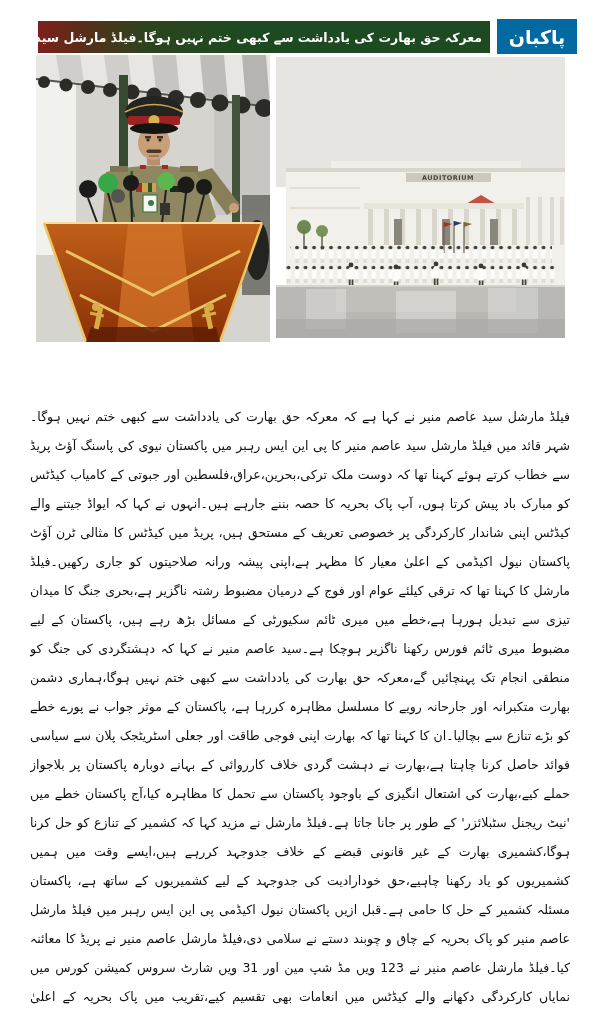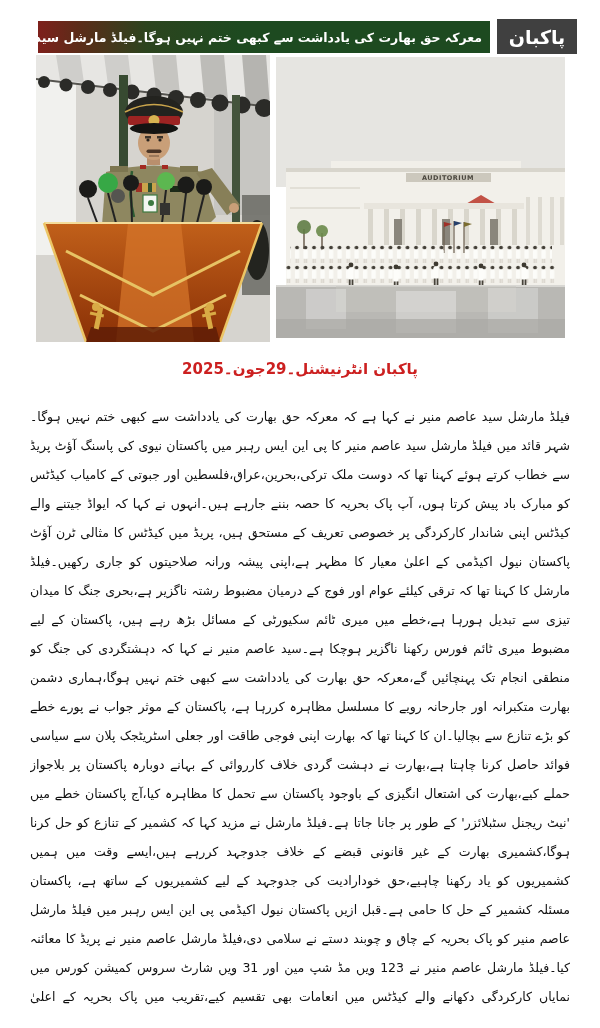--- a/index.html
+++ b/index.html
@@ -9,21 +9,21 @@
   
   .headline-band{
     position:absolute;left:38px;top:21px;width:452px;height:32px;
     background:linear-gradient(90deg,#7e201b 0%,#5c2c19 9%,#2c441e 24%,#1d4a20 45%,#1d4a20 100%);
     color:#ffffff;direction:rtl;display:flex;align-items:center;
     padding:0 8px;box-sizing:border-box;font-size:12.5px;font-weight:bold;
     white-space:nowrap;overflow:hidden;
   }
   .logo-box{
     position:absolute;left:497px;top:19px;width:80px;height:35px;
-    background:#404040;color:#ffffff;display:flex;align-items:center;justify-content:center;
+    background:#0369a1;color:#ffffff;display:flex;align-items:center;justify-content:center;
     font-weight:bold;font-size:19px;direction:rtl;
   }
 
   
   .photo-left{position:absolute;left:36px;top:55px;width:234px;height:287px;}
   .photo-right{position:absolute;left:276px;top:57px;width:289px;height:281px;font-weight:bold;}
   .photo-left svg,.photo-right svg{display:block;width:100%;height:100%;}
 
   
   .dateline{
@@ -271,17 +271,16 @@
         <rect x="0" y="228" width="289" height="2" fill="#d8d7d3"></rect>
         <rect x="60" y="229" width="180" height="26" fill="#c6c4bf" opacity="0.55"></rect>
         <rect x="30" y="232" width="40" height="40" fill="#ffffff" opacity="0.28"></rect>
         <rect x="120" y="234" width="60" height="42" fill="#ffffff" opacity="0.3"></rect>
         <rect x="212" y="231" width="50" height="45" fill="#ffffff" opacity="0.25"></rect>
         <rect x="0" y="262" width="289" height="19" fill="#a9a8a4" opacity="0.7"></rect>
       </g>
     </svg>
   </div>
 
-  <div class="dateline">پاکبان انٹرنیشنل۔29جون۔2025</div>
 
   <div class="article" dir="rtl">فیلڈ مارشل سید عاصم منیر نے کہا ہے کہ معرکہ حق بھارت کی یادداشت سے کبھی ختم نہیں ہوگا۔شہر قائد میں فیلڈ مارشل سید عاصم منیر کا پی این ایس رہبر میں پاکستان نیوی کی پاسنگ آؤٹ پریڈ سے خطاب کرتے ہوئے کہنا تھا کہ دوست ملک ترکی،بحرین،عراق،فلسطین اور جبوتی کے کامیاب کیڈٹس کو مبارک باد پیش کرتا ہوں، آپ پاک بحریہ کا حصہ بننے جارہے ہیں۔انہوں نے کہا کہ ایواڈ جیتنے والے کیڈٹس اپنی شاندار کارکردگی پر خصوصی تعریف کے مستحق ہیں، پریڈ میں کیڈٹس کا مثالی ٹرن آؤٹ پاکستان نیول اکیڈمی کے اعلیٰ معیار کا مظہر ہے،اپنی پیشہ ورانہ صلاحیتوں کو جاری رکھیں۔فیلڈ مارشل کا کہنا تھا کہ ترقی کیلئے عوام اور فوج کے درمیان مضبوط رشتہ ناگزیر ہے،بحری جنگ کا میدان تیزی سے تبدیل ہورہا ہے،خطے میں میری ٹائم سکیورٹی کے مسائل بڑھ رہے ہیں، پاکستان کے لیے مضبوط میری ٹائم فورس رکھنا ناگزیر ہوچکا ہے۔سید عاصم منیر نے کہا کہ دہشتگردی کی جنگ کو منطقی انجام تک پہنچائیں گے،معرکہ حق بھارت کی یادداشت سے کبھی ختم نہیں ہوگا،ہماری دشمن بھارت متکبرانہ اور جارحانہ رویے کا مسلسل مظاہرہ کررہا ہے، پاکستان کے موثر جواب نے پورے خطے کو بڑے تنازع سے بچالیا۔ان کا کہنا تھا کہ بھارت اپنی فوجی طاقت اور جعلی اسٹریٹجک پلان سے سیاسی فوائد حاصل کرنا چاہتا ہے،بھارت نے دہشت گردی خلاف کارروائی کے بہانے دوبارہ پاکستان پر بلاجواز حملے کیے،بھارت کی اشتعال انگیزی کے باوجود پاکستان سے تحمل کا مظاہرہ کیا،آج پاکستان خطے میں 'نیٹ ریجنل سٹبلائزر' کے طور پر جانا جاتا ہے۔فیلڈ مارشل نے مزید کہا کہ کشمیر کے تنازع کو حل کرنا ہوگا،کشمیری بھارت کے غیر قانونی قبضے کے خلاف جدوجہد کررہے ہیں،ایسے وقت میں ہمیں کشمیریوں کو یاد رکھنا چاہیے،حق خودارادیت کی جدوجہد کے لیے کشمیریوں کے ساتھ ہے، پاکستان مسئلہ کشمیر کے حل کا حامی ہے۔قبل ازیں پاکستان نیول اکیڈمی پی این ایس رہبر میں فیلڈ مارشل عاصم منیر کو پاک بحریہ کے چاق و چوبند دستے نے سلامی دی،فیلڈ مارشل عاصم منیر نے پریڈ کا معائنہ کیا۔فیلڈ مارشل عاصم منیر نے 123 ویں مڈ شپ مین اور 31 ویں شارٹ سروس کمیشن کورس میں نمایاں کارکردگی دکھانے والے کیڈٹس میں انعامات بھی تقسیم کیے،تقریب میں پاک بحریہ کے اعلیٰ افسران بھی شریک ہوئے اور فارغ التحصیل کیڈٹس کے اہل خانہ نے بھی شرکت کی۔پاک فوج کے سربراہ فیلڈ مارشل سید عاصم منیر پاکستان نیول اکیڈمی پی این ایس رہبر کراچی میں پاک بحریہ کے کیڈٹس کی پاسنگ ا?وٹ پریڈ میں مہمان خصوصی کی حیثیت سے شریک ہوئے،تقریب میں اہم شخصیات کے علاوہ غیر ملکی سفارت کار بھی شریک ہوئے۔پاسنگ ا?وٹ پریڈ میں فارغ التحصیل کیڈٹس سے ذمہ داریوں کا حلف لیا گیا،تقریب میں مہمان خصوصی فیلڈ جنرل مارشل عاصم منیر نے نمایاں کارکردگی دکھانے والے کیڈٹس کو اعزازات سے نوازا۔فیلڈ مارشل سید عاصم منیر نے پاس آؤٹ ہونے والے کیڈٹ عبدالرحمٰن کو اعزازی شمشیر حاصل سے نوازا۔</div>
 
 </div>
 
 </body></html>

